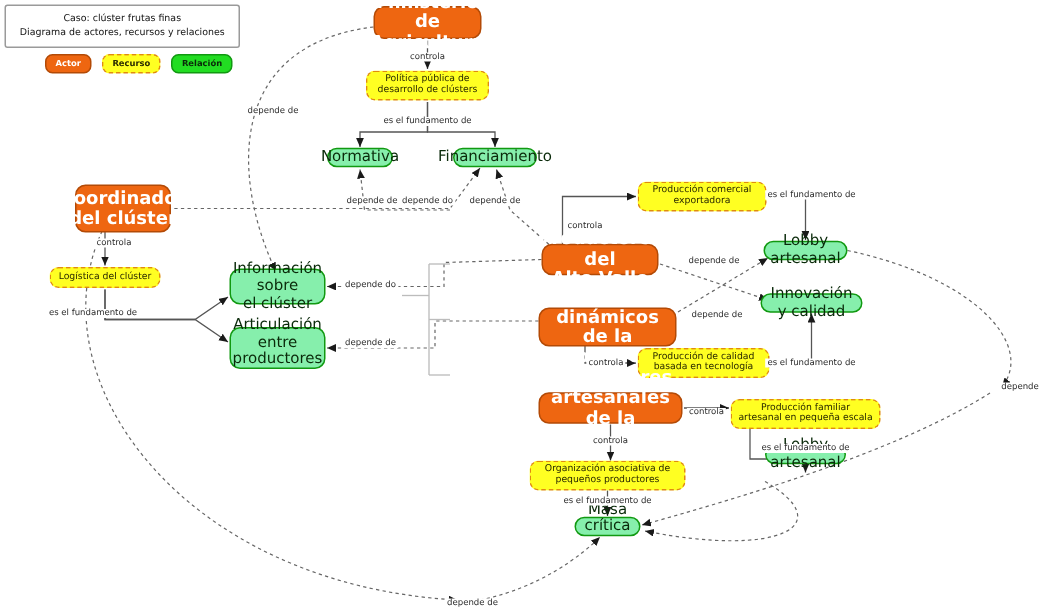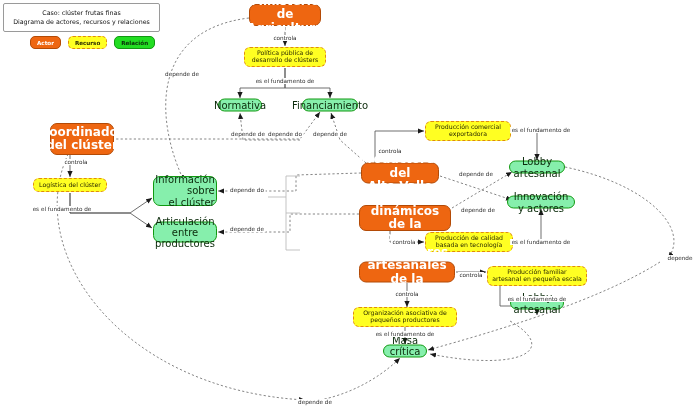--- a/index.html
+++ b/index.html
@@ -129,40 +129,40 @@
       </div>
       <div class="node n-relacion" style="left: 330px; top: 105px; width: 56px; height: 13px;">
         <span>Financiamiento</span>
       </div>
       <div class="node n-actor" style="left: 82px; top: 139px; width: 64px; height: 32px;">
         <span>Coordinador<br>del clúster</span>
       </div>
       <div class="node n-recurso" style="left: 70px; top: 185px; width: 74px; height: 14px;">
         <span>Logística del clúster</span>
       </div>
-      <div class="node n-relacion" style="left: 185px; top: 191px; width: 64px; height: 30px; text-align: right;">
+      <div class="node n-relacion" style="left: 185px; top: 191px; width: 64px; height: 24px;">
         <span>Información sobre<br>el clúster</span>
       </div>
-      <div class="node n-relacion" style="left: 185px; top: 232px; width: 64px; height: 21px;">
+      <div class="node n-relacion" style="left: 185px; top: 232px; width: 64px; height: 28px; align-items: flex-end;">
         <span>Articulación entre<br>productores</span>
       </div>
       <div class="node n-recurso" style="left: 468px; top: 131px; width: 86px; height: 20px;">
         <span>Producción comercial<br>exportadora</span>
       </div>
       <div class="node n-actor" style="left: 400px; top: 173px; width: 78px; height: 21px; text-align: center;">
         <span>Productores del<br>Alto Valle</span>
       </div>
       <div class="node n-actor" style="left: 405px; top: 218px; width: 92px; height: 26px;">
         <span>Productores dinámicos<br>de la Comarca</span>
       </div>
       <div class="node n-relacion" style="left: 537px; top: 167px; width: 56px; height: 13px;">
         <span>Lobby artesanal</span>
       </div>
       <div class="node n-relacion" style="left: 541px; top: 202px; width: 68px; height: 13px;">
-        <span>Innovación y actores</span>
+        <span>Innovación y calidad</span>
       </div>
       <div class="node n-recurso" style="left: 469px; top: 242px; width: 88px; height: 20px;">
         <span>Producción de calidad<br>basada en tecnología</span>
       </div>
       <div class="node n-actor" style="left: 407px; top: 272px; width: 96px; height: 21px;">
         <span>Productores artesanales<br>de la Comarca</span>
       </div>
       <div class="node n-recurso" style="left: 537px; top: 276px; width: 100px; height: 20px;">
         <span>Producción familiar<br>artesanal en pequeña escala</span>
       </div>

